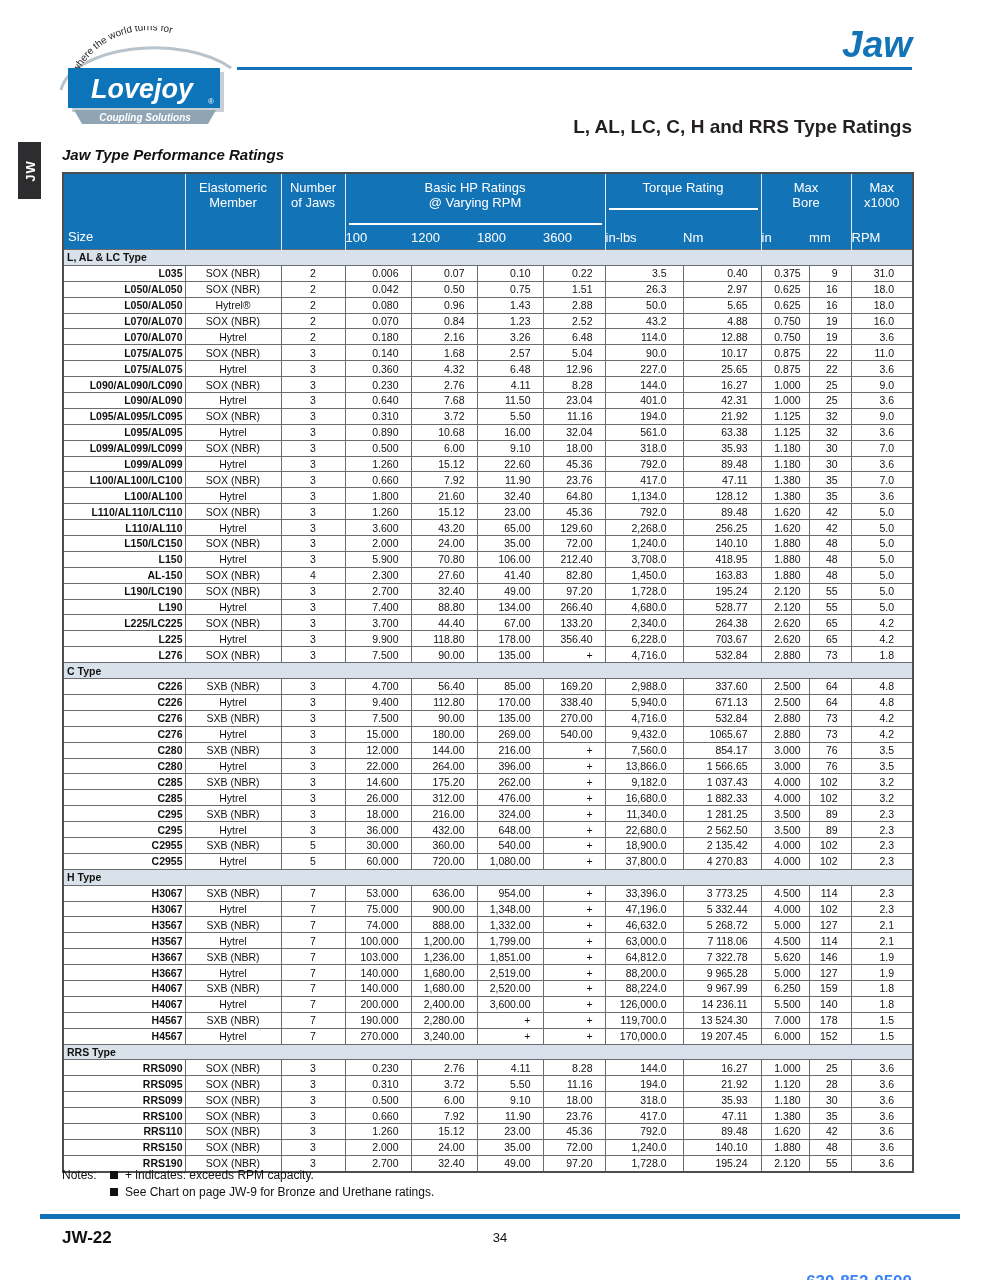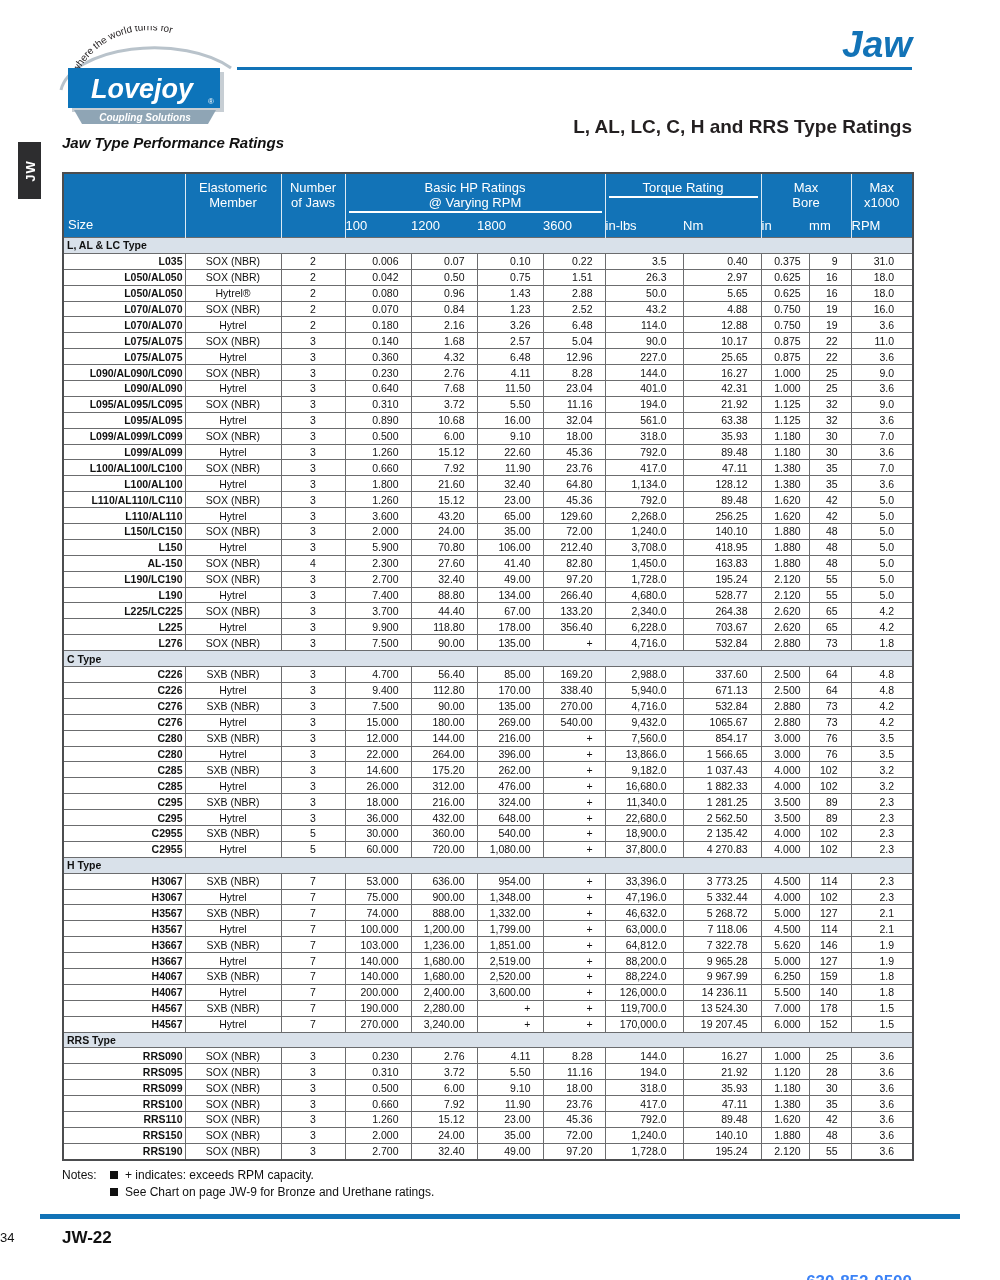--- a/index.html
+++ b/index.html
@@ -13,32 +13,32 @@
   .titles { position:absolute; left:237px; right:88px; top:26px; text-align:right; }
   .big-title { font-size:37px; font-weight:bold; font-style:italic; color:var(--accent); line-height:1; }
   .rule-thin { height:3px; background:var(--accent); margin:4px 0 6px 0; }
   .subtitle { font-size:19px; font-weight:bold; color:#231f20; line-height:1.35;margin-top:44px; }
   .rule-thick { height:5px; background:var(--accent); margin-top:6px; }
   
   .side-tab { position:absolute; left:18px; top:142px; width:23px; height:57px; background:var(--tab); }
   .side-tab span { position:absolute; left:50%; top:50%; transform:translate(-50%,-50%) rotate(-90deg);
     color:#fff; font-weight:bold; font-size:13px; letter-spacing:1px; }
   
-  .table-title { position:absolute; left:62px; top:134px; font-size:15px; font-weight:bold; font-style:italic; color:#111; }
+  .table-title { position:absolute; left:62px; top:146px; font-size:15px; font-weight:bold; font-style:italic; color:#111; }
   
   .data-table { position:absolute; left:62px; top:172px; width:850px; border-collapse:collapse;
     table-layout:fixed; border:2px solid #4c4d4f; }
   col.c0{width:122px} col.c1{width:96px} col.c2{width:64px} col.c3{width:66px} col.c4{width:66px}
   col.c5{width:66px} col.c6{width:62px} col.c7{width:78px} col.c8{width:78px} col.c9{width:48px}
   col.c10{width:42px} col.c11{width:62px}
   thead th { background:var(--accent); color:#fff; font-weight:normal; font-size:13px; padding:0; border:0; }
   .th-size { text-align:left; vertical-align:bottom; padding:0 0 5px 4px; height:42px; }
   .th-top { vertical-align:top; padding-top:6px; text-align:center; }
   .pre { white-space:pre-line; }
-  .grp-label { display:block; margin:0 3px; padding-bottom:1px; border-bottom:2px solid #fff; text-align:center; }
+  .grp-label { display:block; margin:0 3px; padding-bottom:13px; border-bottom:2px solid #fff; text-align:center; }
   .grp-label.nounder { border-bottom:none; }
   .wl { border-left:1px solid rgba(255,255,255,.85) !important; }
   .th-sub { height:24px; vertical-align:middle; text-align:left; }
   tbody td { border:1px solid #6b6c6e; height:14.9px; font-size:10.5px; color:#111;
     padding:0 2px; overflow:hidden; white-space:nowrap; line-height:14px; }
   tr.section-row td { background:var(--sectionBg); font-weight:bold; text-align:left; padding-left:3px; }
   td.col0 { font-weight:bold; text-align:right; padding-left:4px; }
   td.col1, td.col2 { text-align:center; }
   td.col3, td.col4, td.col5, td.col6 { text-align:right; padding-right:12px; }
   td.col7 { text-align:right; padding-right:16px; }
@@ -47,21 +47,21 @@
   td.col10 { text-align:right; padding-right:13px; }
   td.col11 { text-align:right; padding-right:18px; }
   
   .notes { position:absolute; left:62px; top:1168px; font-size:12px; color:#111; display:flex; }
   .notes-label { width:48px; font-weight:normal; }
   .note-line { display:flex; align-items:center; margin-bottom:3px; }
   .sq { display:inline-block; width:8px; height:8px; background:#111; margin-right:7px; flex:0 0 auto; }
   
   .footer-rule { position:absolute; left:40px; right:40px; top:1214px; height:5px; background:var(--accent); }
   .footer-left { position:absolute; left:62px; top:1228px; font-size:17px; font-weight:bold; color:#111; }
-  .footer-center { position:absolute; left:0; right:0; top:1230px; font-size:13px; color:#111; }
+  .footer-center { position:absolute; left:0; right:0; top:1230px; text-align:center; font-size:13px; color:#111; }
   .footer-right { position:absolute; right:88px; top:1228px; font-size:17px; font-weight:bold; color:#3b82f6;margin-top:44px; }
 </style>
 </head>
 <body>
 
 <div class="page">
 
   <div class="logo">
     <svg width="178" height="104" viewBox="0 0 178 104">
       <defs>

